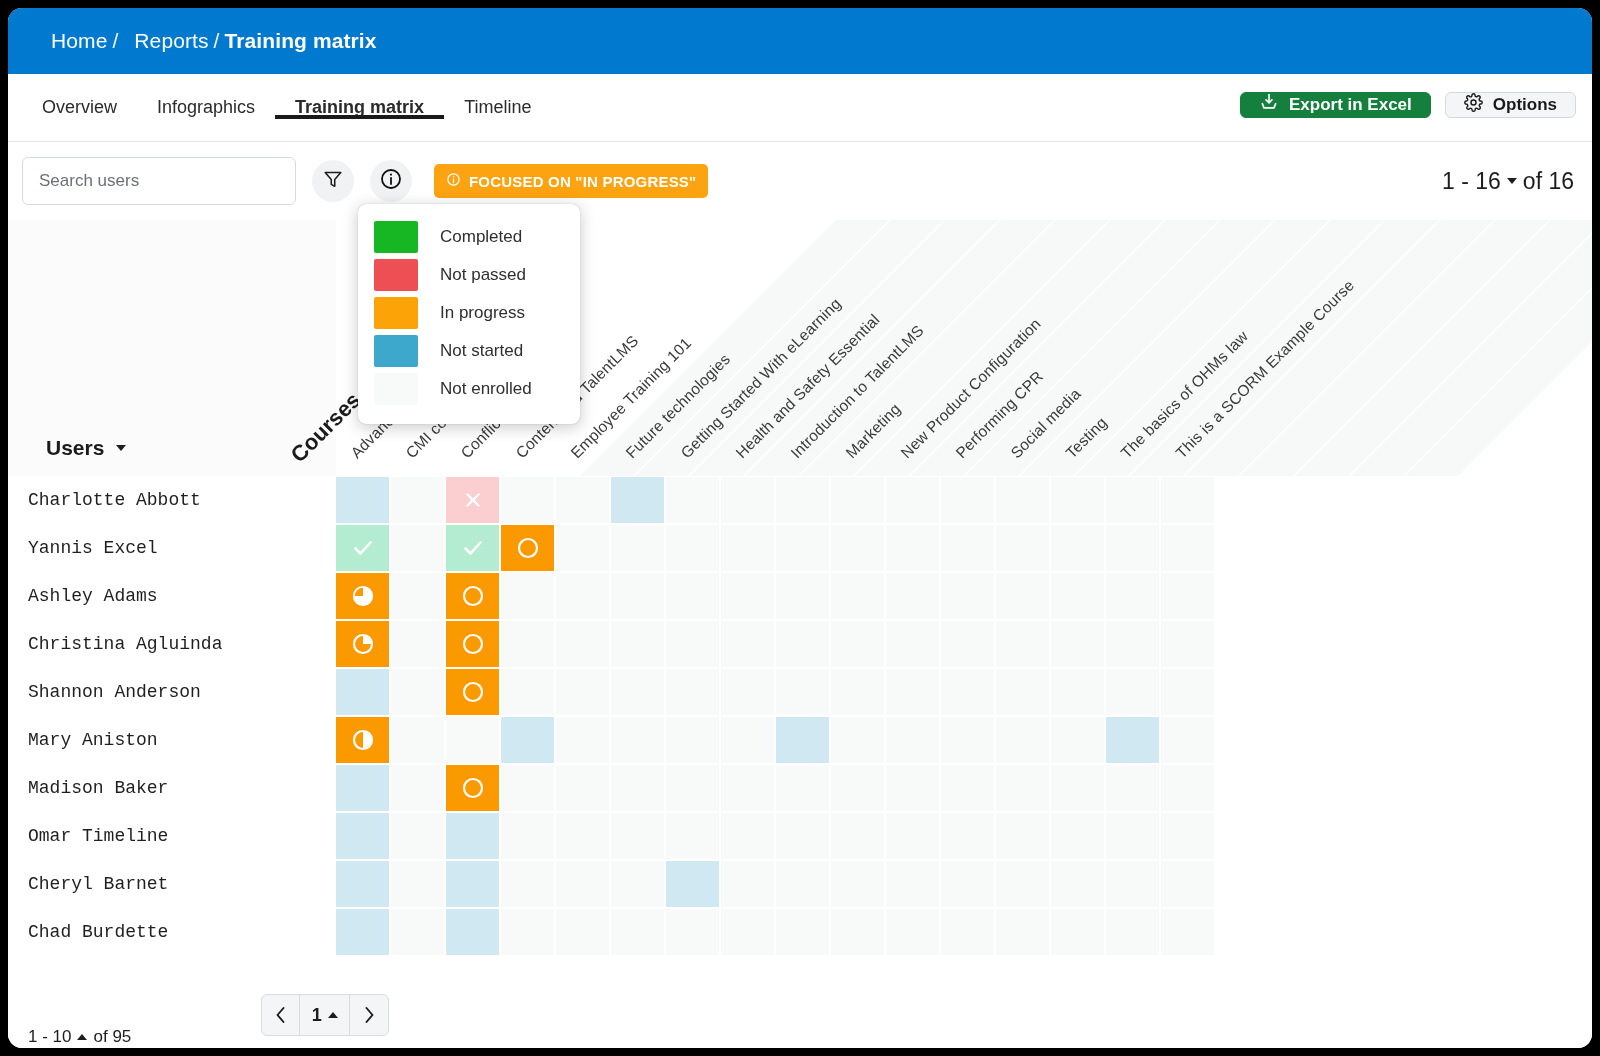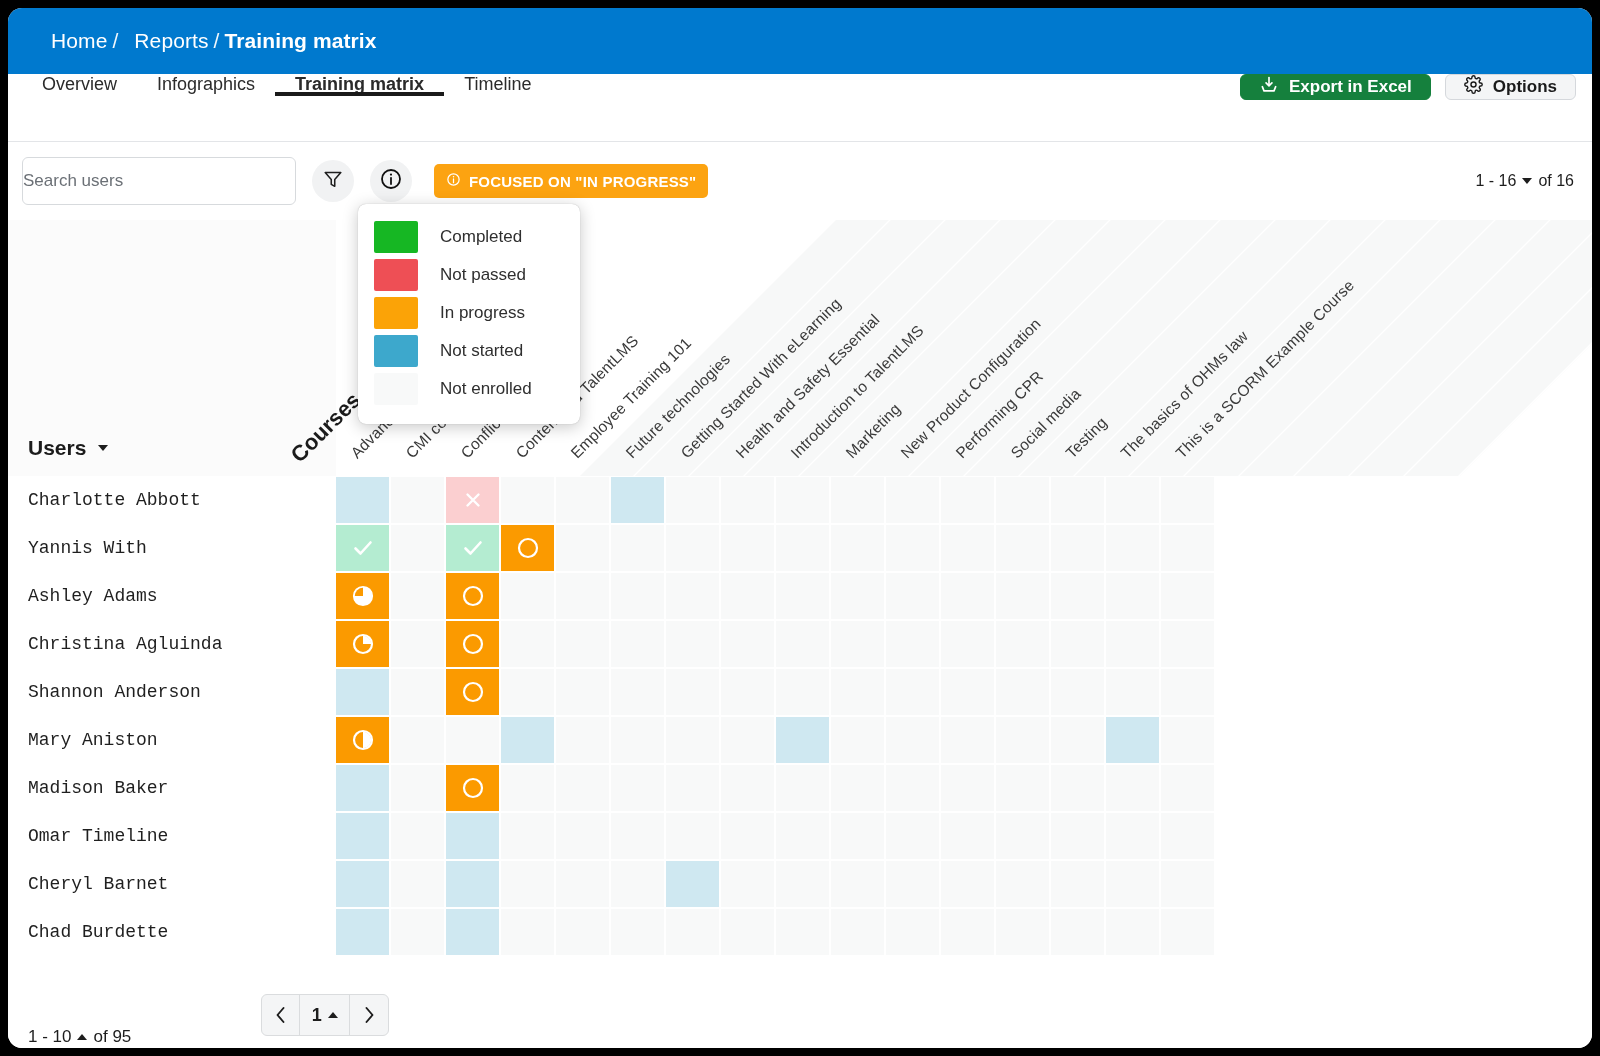--- a/index.html
+++ b/index.html
@@ -31,21 +31,21 @@
   .crumbs { font-size: 21px; color: #ffffff; letter-spacing: .1px; }
   .crumbs .sep { margin: 0 5px; opacity: .95; }
   .crumbs .cur { font-weight: bold; }
   .crumbs a { color: #fff; text-decoration: none; margin-left: 11px; }
 
   
   .tabbar {
     height: 68px;
     border-bottom: 1px solid #e3e5e8;
     display: flex;
-    align-items: flex-start;
+    align-items: center;
     padding: 0 16px 0 14px;
     position: relative;
   }
   .tabs { display: flex; align-items: stretch; }
   .tab {
     display: flex; align-items: center;
     padding: 0 20px;
     font-size: 18px; color: #2b2b2b;
     cursor: pointer;
     position: relative;
@@ -74,21 +74,21 @@
   
   .toolbar {
     height: 78px;
     display: flex; align-items: center;
     padding: 0 18px 0 14px;
     position: relative;
   }
   .search {
     width: 274px; height: 48px;
     border: 1px solid #d7dadd; border-radius: 6px;
-    padding: 0 0; font-size: 17px; color: #222;
+    padding: 0 16px; font-size: 17px; color: #222;
     background: #fff; outline: none;
     font-family: "Liberation Sans", sans-serif;
   }
   .search::placeholder { color: #6b7076; }
   .round-btn {
     width: 42px; height: 42px; margin-left: 16px;
     border-radius: 50%; background: #f1f2f3;
     display: flex; align-items: center; justify-content: center;
     cursor: pointer;
   }
@@ -96,21 +96,21 @@
     margin-left: 22px;
     display: inline-flex; align-items: center; gap: 8px;
     height: 34px; padding: 0 12px;
     background: #fca311; color: #fff;
     border-radius: 5px;
     font-size: 15px; font-weight: bold; letter-spacing: .2px;
     cursor: pointer;
   }
   .count-right {
     margin-left: auto;
-    font-size: 16px; color: #1d1d1d;
+    font-size: 23px; color: #1d1d1d;
     display: flex; align-items: center; gap: 6px;
   }
   .caret-dn {
     width: 0; height: 0;
     border-left: 5px solid transparent;
     border-right: 5px solid transparent;
     border-top: 6px solid #1d1d1d;
     display: inline-block;
   }
   .caret-up {
@@ -184,21 +184,21 @@
     white-space: nowrap;
     z-index: 5;
   }
   .users-head {
     position: absolute;
     left: 0; top: 0; width: 328px; height: 256px;
     background: #fbfbfb;
     display: flex; align-items: flex-end;
     padding: 0 0 16px 20px;
   }
-  .users-head-inner { display: flex; align-items: center; gap: 12px; }
+  .users-head-inner { display: flex; align-items: center; gap: 12px; margin-left: 18px; }
   .users-head-txt { font-size: 21px; font-weight: bold; color: #1b1b1b; }
 
   .rows { position: relative; }
   .row {
     display: flex; align-items: stretch;
     height: 48px;
   }
   .row .uname {
     width: 328px; flex: none;
     display: flex; align-items: center;
@@ -440,21 +440,21 @@
             </div>
             <div class="cell">
               <div class="inner st-none"></div>
             </div>
             <div class="cell">
               <div class="inner st-none"></div>
             </div>
           </div>
         </div>
         <div class="row">
-          <div class="uname">Yannis With</div>
+          <div class="uname">Yannis Excel</div>
           <div class="cells">
             <div class="cell">
               <div class="inner st-completed">
                 <svg class="glyph" width="24" height="24" viewBox="0 0 24 24" fill="none" stroke="white" stroke-width="2.6" stroke-linecap="round" stroke-linejoin="round">
                   <path d="M4.5 12.5l5 5L19.5 6.5"></path>
                 </svg>
               </div>
             </div>
             <div class="cell">
               <div class="inner st-none"></div>

